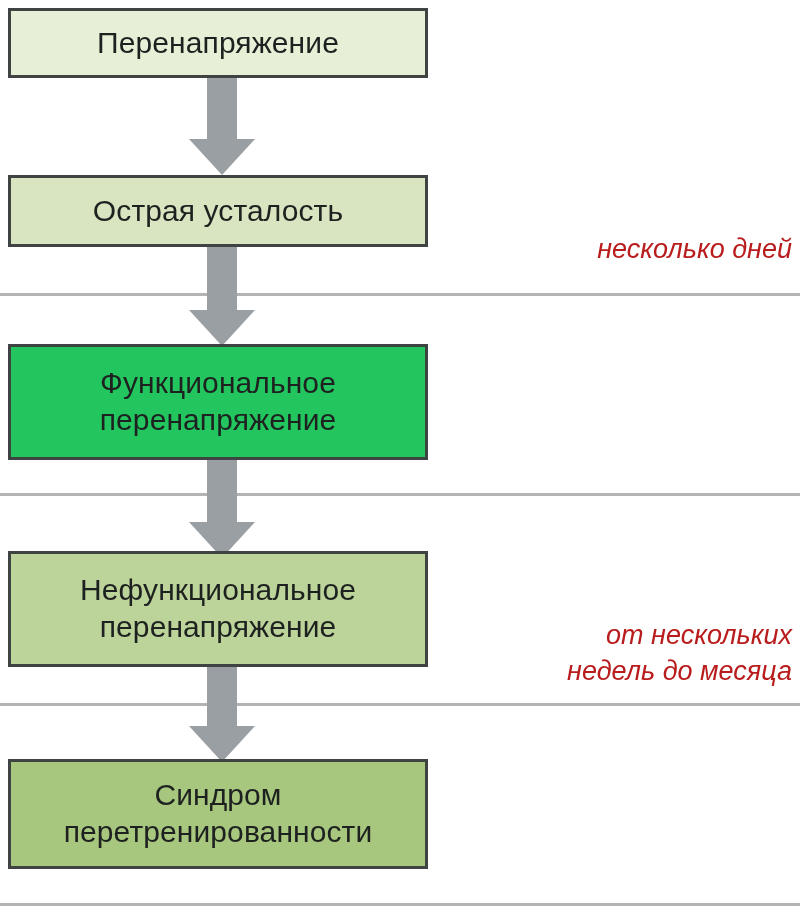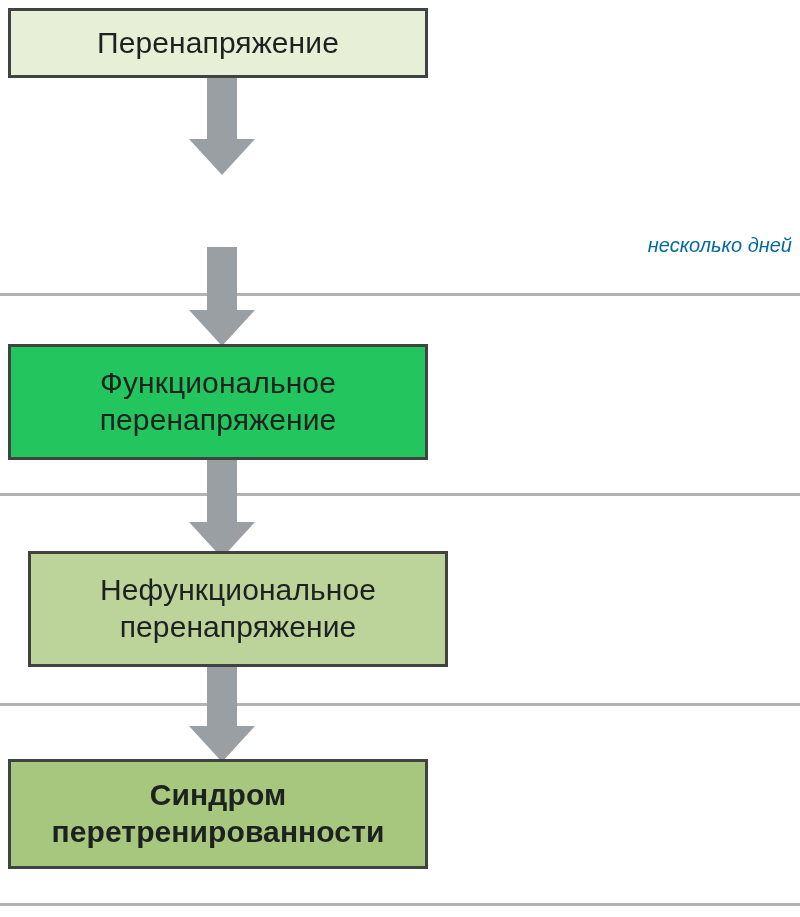--- a/index.html
+++ b/index.html
@@ -72,40 +72,43 @@
     display: block;
     padding: 0 10px;
   }
 
   
   .duration {
     position: absolute;
     right: 8px;
     text-align: right;
     font-style: italic;
-    font-size: 20px;
+    font-size: 27px;
     line-height: 1.32;
-    color: #0369a1;
+    color: #b91c1c;
     white-space: pre-line;
   }
 </style>
 </head>
 <body>
 
 <div id="diagram">
 
   <div class="stage-box" id="box-1" style="top:8px; height:70px; background:#e7f0d7;">
     <span class="box-label">Перенапряжение</span>
   </div>
 
   <div class="arrow" style="top:78px; height:97px;">
     <div class="shaft" style="height:61px;"></div>
     <div class="head" style="top:61px;"></div>
   </div>
 
+  <div class="stage-box" id="box-2" style="top:175px; height:72px; background:#d9e5c0;">
+    <span class="box-label">Острая усталость</span>
+  </div>
 
   <div class="duration" style="top:232px;">несколько дней</div>
 
   <div class="separator" style="top:293px;"></div>
 
   <div class="arrow" style="top:247px; height:99px;">
     <div class="shaft" style="height:63px;"></div>
     <div class="head" style="top:63px;"></div>
   </div>
 
@@ -114,32 +117,34 @@
   </div>
 
 
   <div class="separator" style="top:493px;"></div>
 
   <div class="arrow" style="top:460px; height:98px;">
     <div class="shaft" style="height:62px;"></div>
     <div class="head" style="top:62px;"></div>
   </div>
 
-  <div class="stage-box" id="box-4" style="top:551px; height:116px; background:#bcd39a;margin-left:20px;">
+  <div class="stage-box" id="box-4" style="top:551px; height:116px; background:#bcd39a;">
     <span class="box-label">Нефункциональное перенапряжение</span>
   </div>
 
+  <div class="duration" style="top:618px;">от нескольких
+недель до месяца</div>
 
   <div class="separator" style="top:703px;"></div>
 
   <div class="arrow" style="top:667px; height:95px;">
     <div class="shaft" style="height:59px;"></div>
     <div class="head" style="top:59px;"></div>
   </div>
 
-  <div class="stage-box" id="box-5" style="top:759px; height:110px; background:#a7c67e;font-weight:bold;">
+  <div class="stage-box" id="box-5" style="top:759px; height:110px; background:#a7c67e;">
     <span class="box-label">Синдром перетренированности</span>
   </div>
 
 
   <div class="separator" style="top:903px;"></div>
 
 </div>
 
 </body></html>

